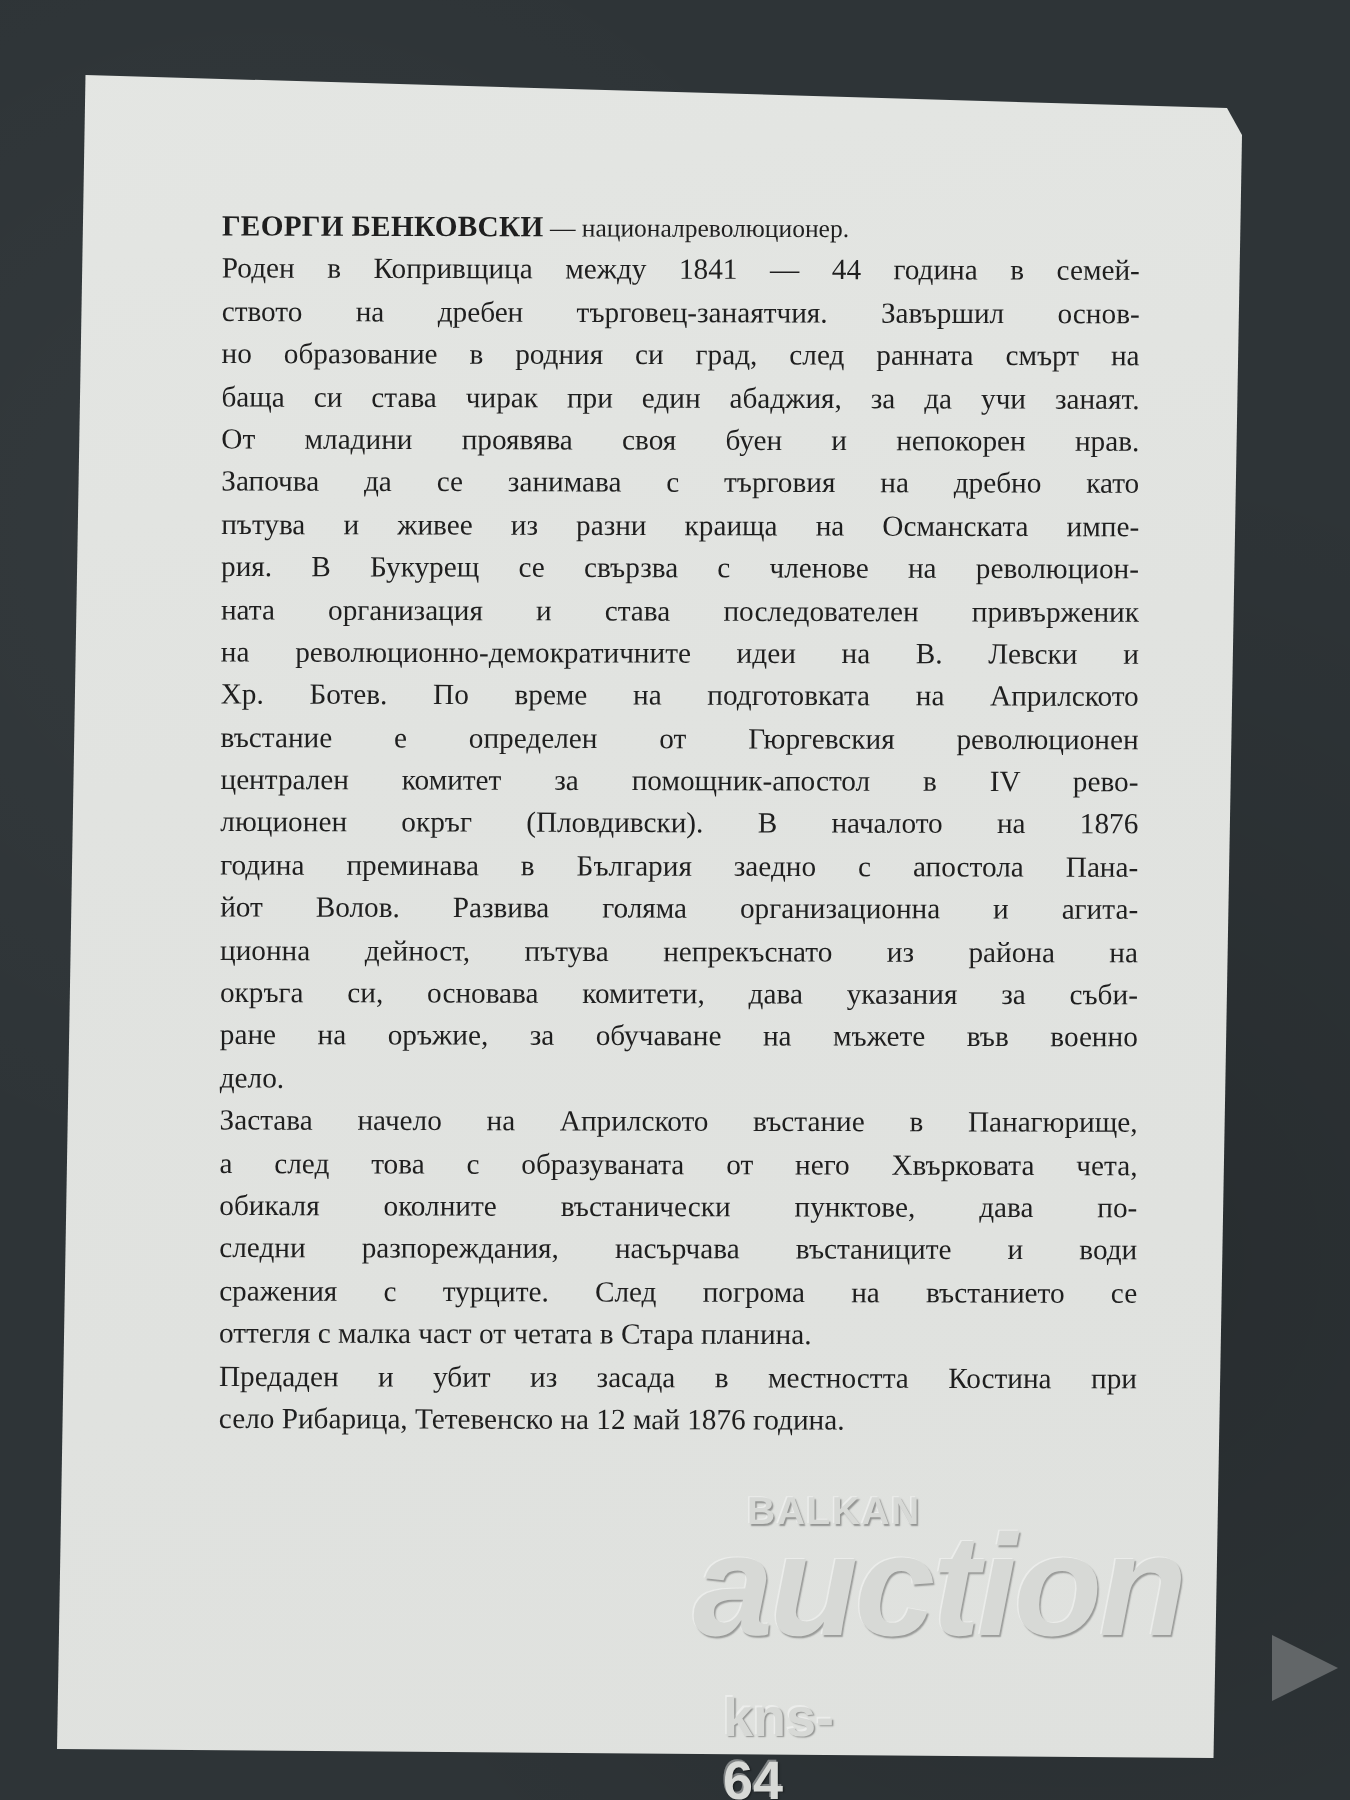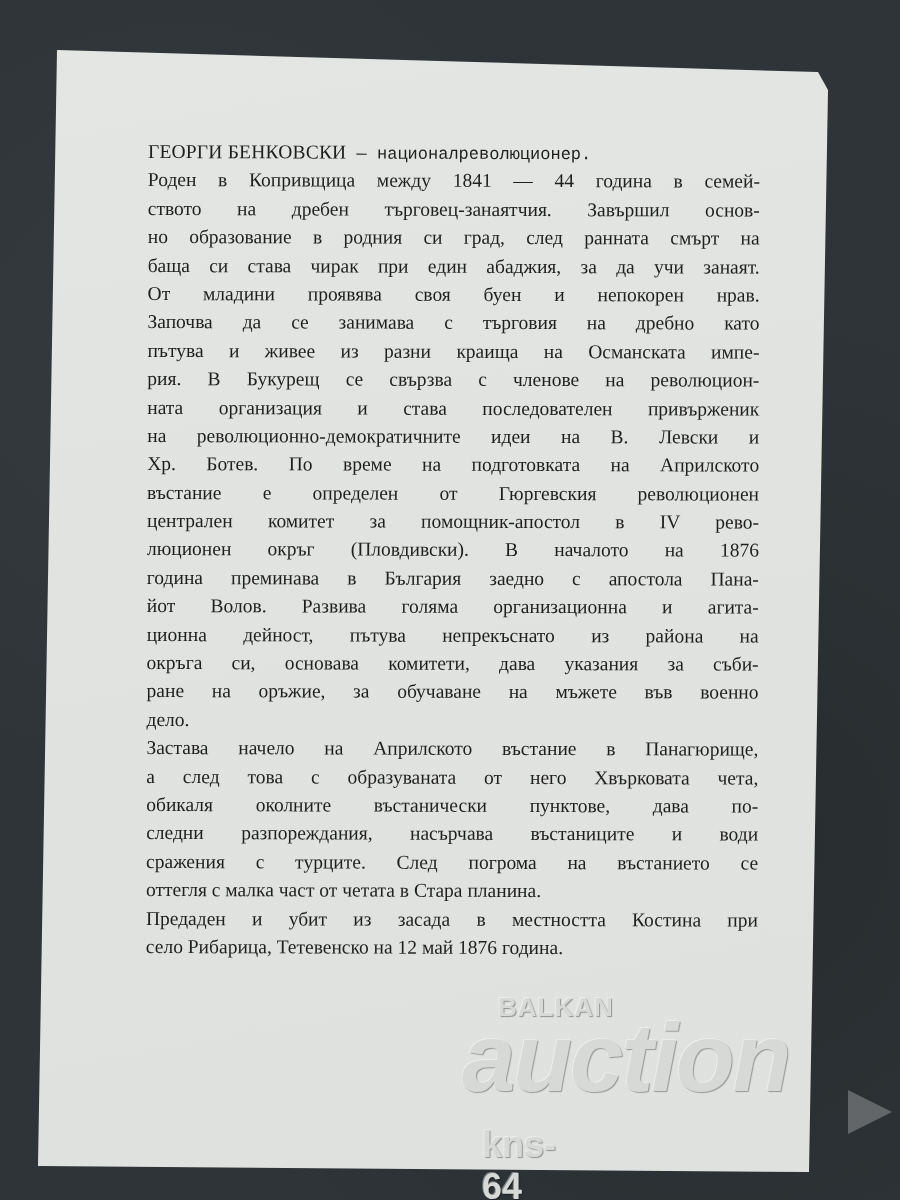--- a/index.html
+++ b/index.html
@@ -26,22 +26,22 @@
       left: 148px; top: 138px;
       width: 612px;
       color: #1f1f1f;
       font-size: 19.5px;
       line-height: 28.4px;
       transform: rotate(0.15deg);
       transform-origin: left top;
     }
     .line { white-space: nowrap; display: block; text-align: justify; text-align-last: justify; height: 28.4px; }
     .line.last { text-align-last: left; }
-    .heading-name { font-weight: normal; letter-spacing: 0.2px; }
-    .heading-rest { font-family: Liberation Mono, monospace; font-size: 17px; }
+    .heading-name { font-weight: bold; letter-spacing: 0.2px; }
+    .heading-rest { font-family: Liberation Serif, serif; font-size: 17px; }
     .watermark {
       position: absolute; left: 462px; top: 992px;
       font-family: "Liberation Sans", "DejaVu Sans", sans-serif;
       font-weight: bold;
       color: #d7d9d6;
       text-shadow: 1px 1px 1px rgba(0,0,0,0.35), -1px -1px 0 rgba(255,255,255,0.4);
       pointer-events: none;
     }
     .wm-balkan { position: absolute; left: 36px; top: 0; font-size: 26px; letter-spacing: 1px; }
     .wm-auction { position: absolute; left: 0; top: 18px; font-size: 96px; letter-spacing: -2px; line-height: 1; opacity: 0.92; font-style: italic; }

